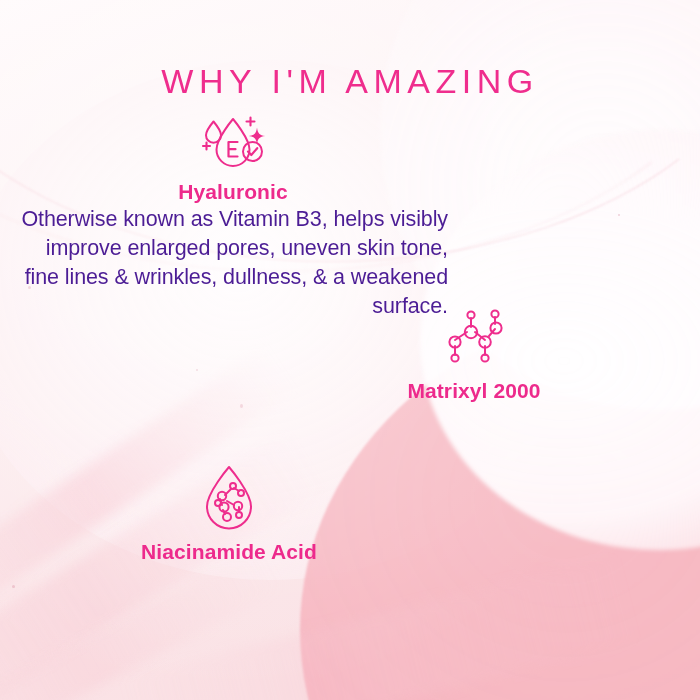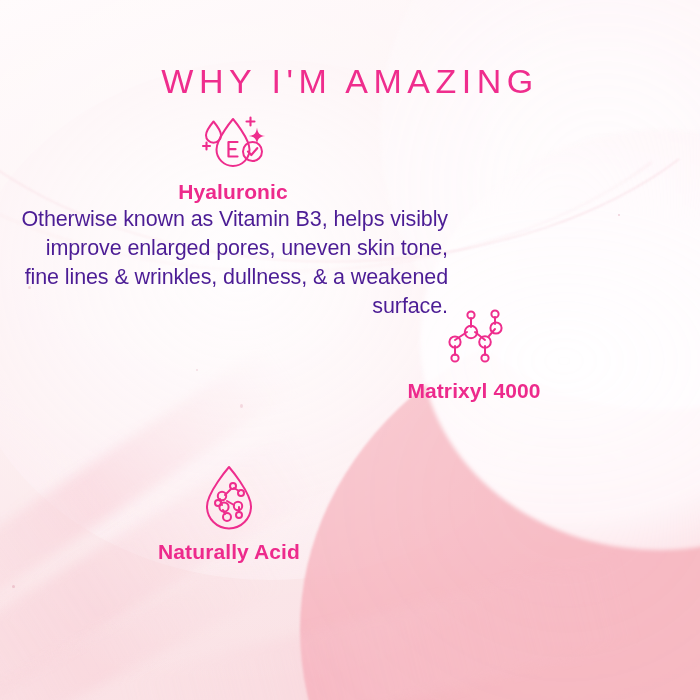--- a/index.html
+++ b/index.html
@@ -240,21 +240,21 @@
             <circle cx="42" cy="37" r="5.8"></circle>
             <circle cx="53" cy="23" r="5.6"></circle>
 
             <circle cx="28" cy="10" r="3.6"></circle>
             <circle cx="52" cy="9" r="3.6"></circle>
             <circle cx="12" cy="53" r="3.6"></circle>
             <circle cx="42" cy="53" r="3.6"></circle>
           </g>
         </svg>
       </div>
-      <h2>Matrixyl 4000</h2>
+      <h2>Matrixyl 2000</h2>
     </div>
 
     <div class="block" id="block-hyaluronic">
       <div class="icon-wrap">
         <svg width="62" height="72" viewBox="0 0 62 72">
           <g fill="none" stroke="#ee2d8d" stroke-width="2" stroke-linecap="round" stroke-linejoin="round">
 
             <path d="M31 5 C31 5 9 30.5 9 44.5 A22 22 0 0 0 53 44.5 C53 30.5 31 5 31 5 Z"></path>
 
             <line x1="27" y1="33" x2="33" y2="27"></line>
@@ -268,17 +268,17 @@
             <circle cx="35" cy="24" r="3.0"></circle>
             <circle cx="43" cy="31" r="3.0"></circle>
             <circle cx="20" cy="41" r="3.0"></circle>
             <circle cx="26" cy="45" r="4.6"></circle>
             <circle cx="40" cy="44" r="4.2"></circle>
             <circle cx="41" cy="53" r="3.0"></circle>
             <circle cx="29" cy="55" r="4.0"></circle>
           </g>
         </svg>
       </div>
-      <h2>Naturally Acid</h2>
+      <h2>Niacinamide Acid</h2>
     </div>
 
   </div>
 </div>
 
 </body></html>

